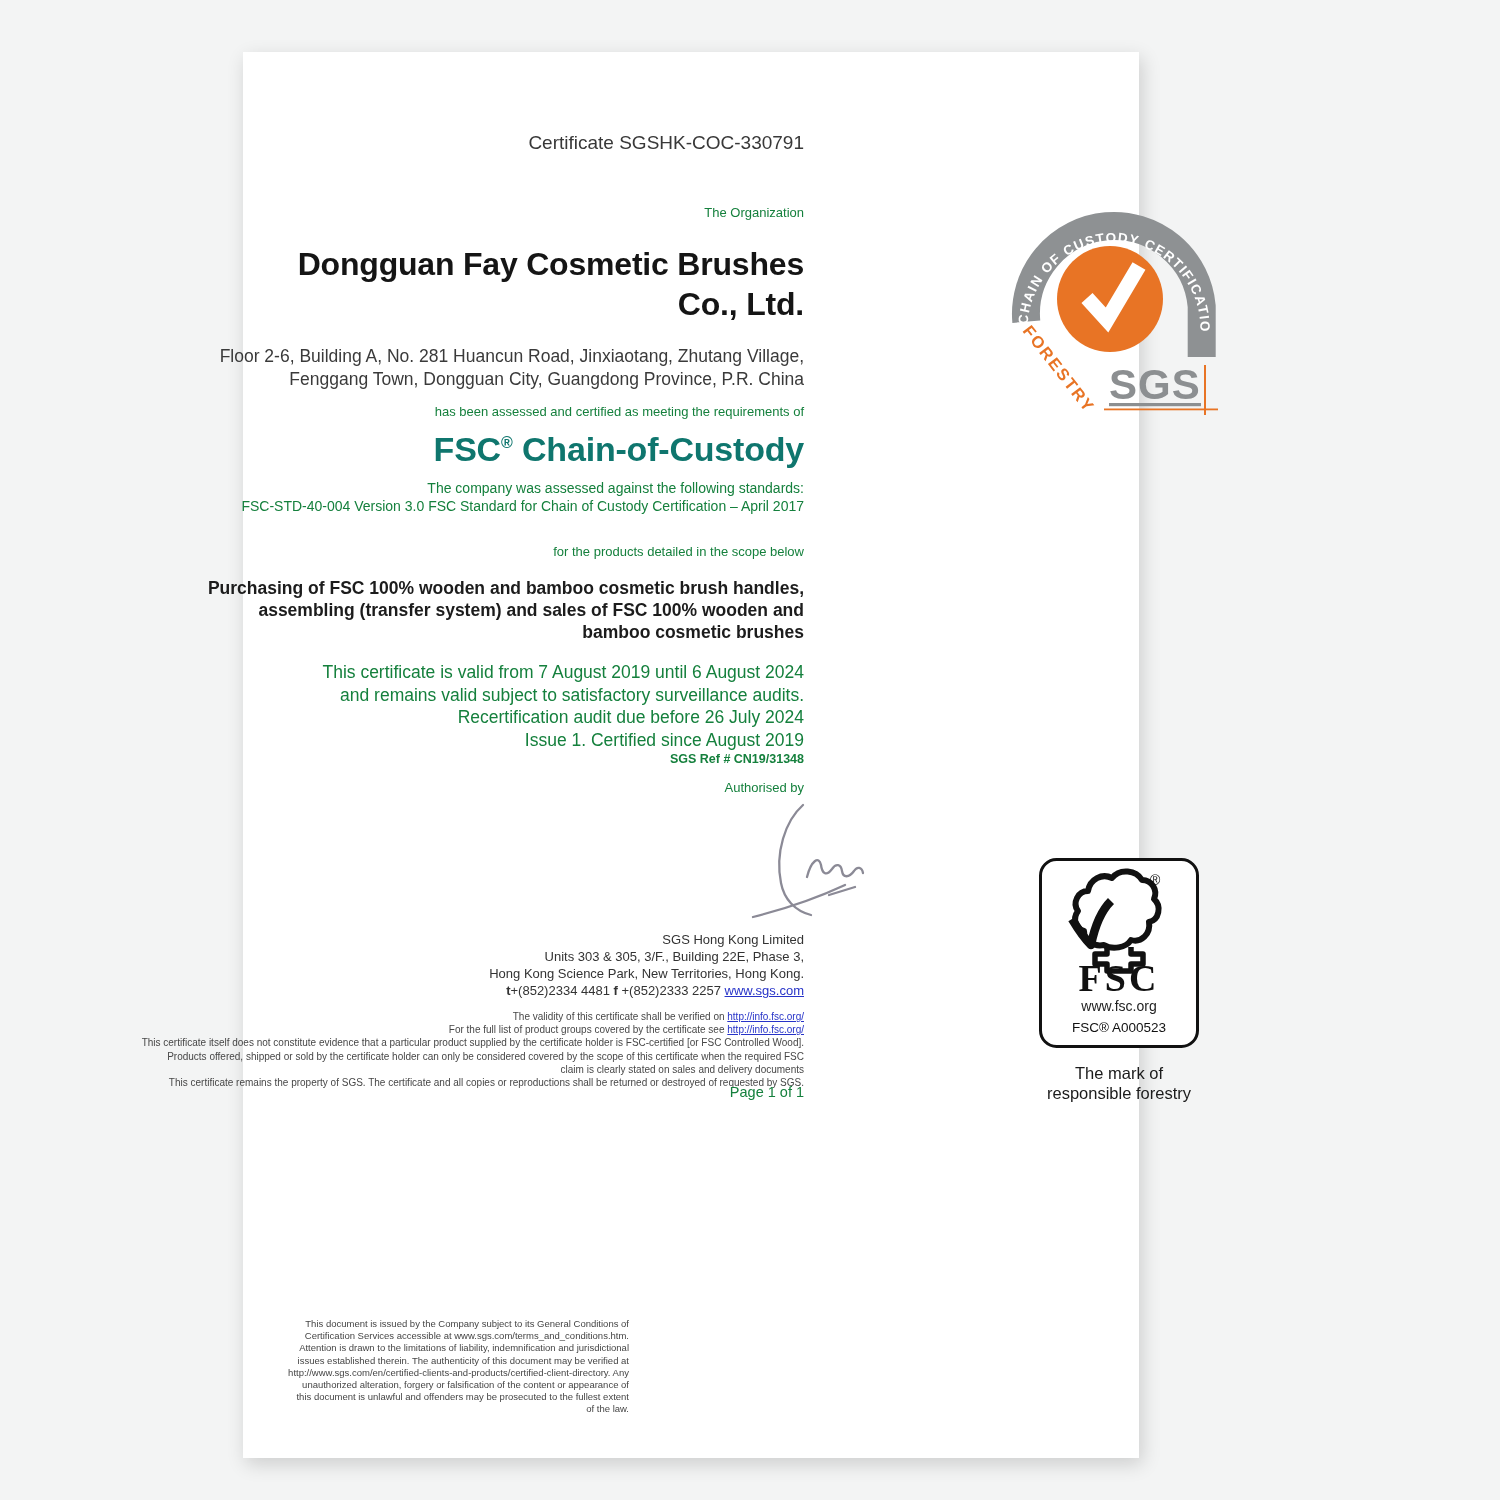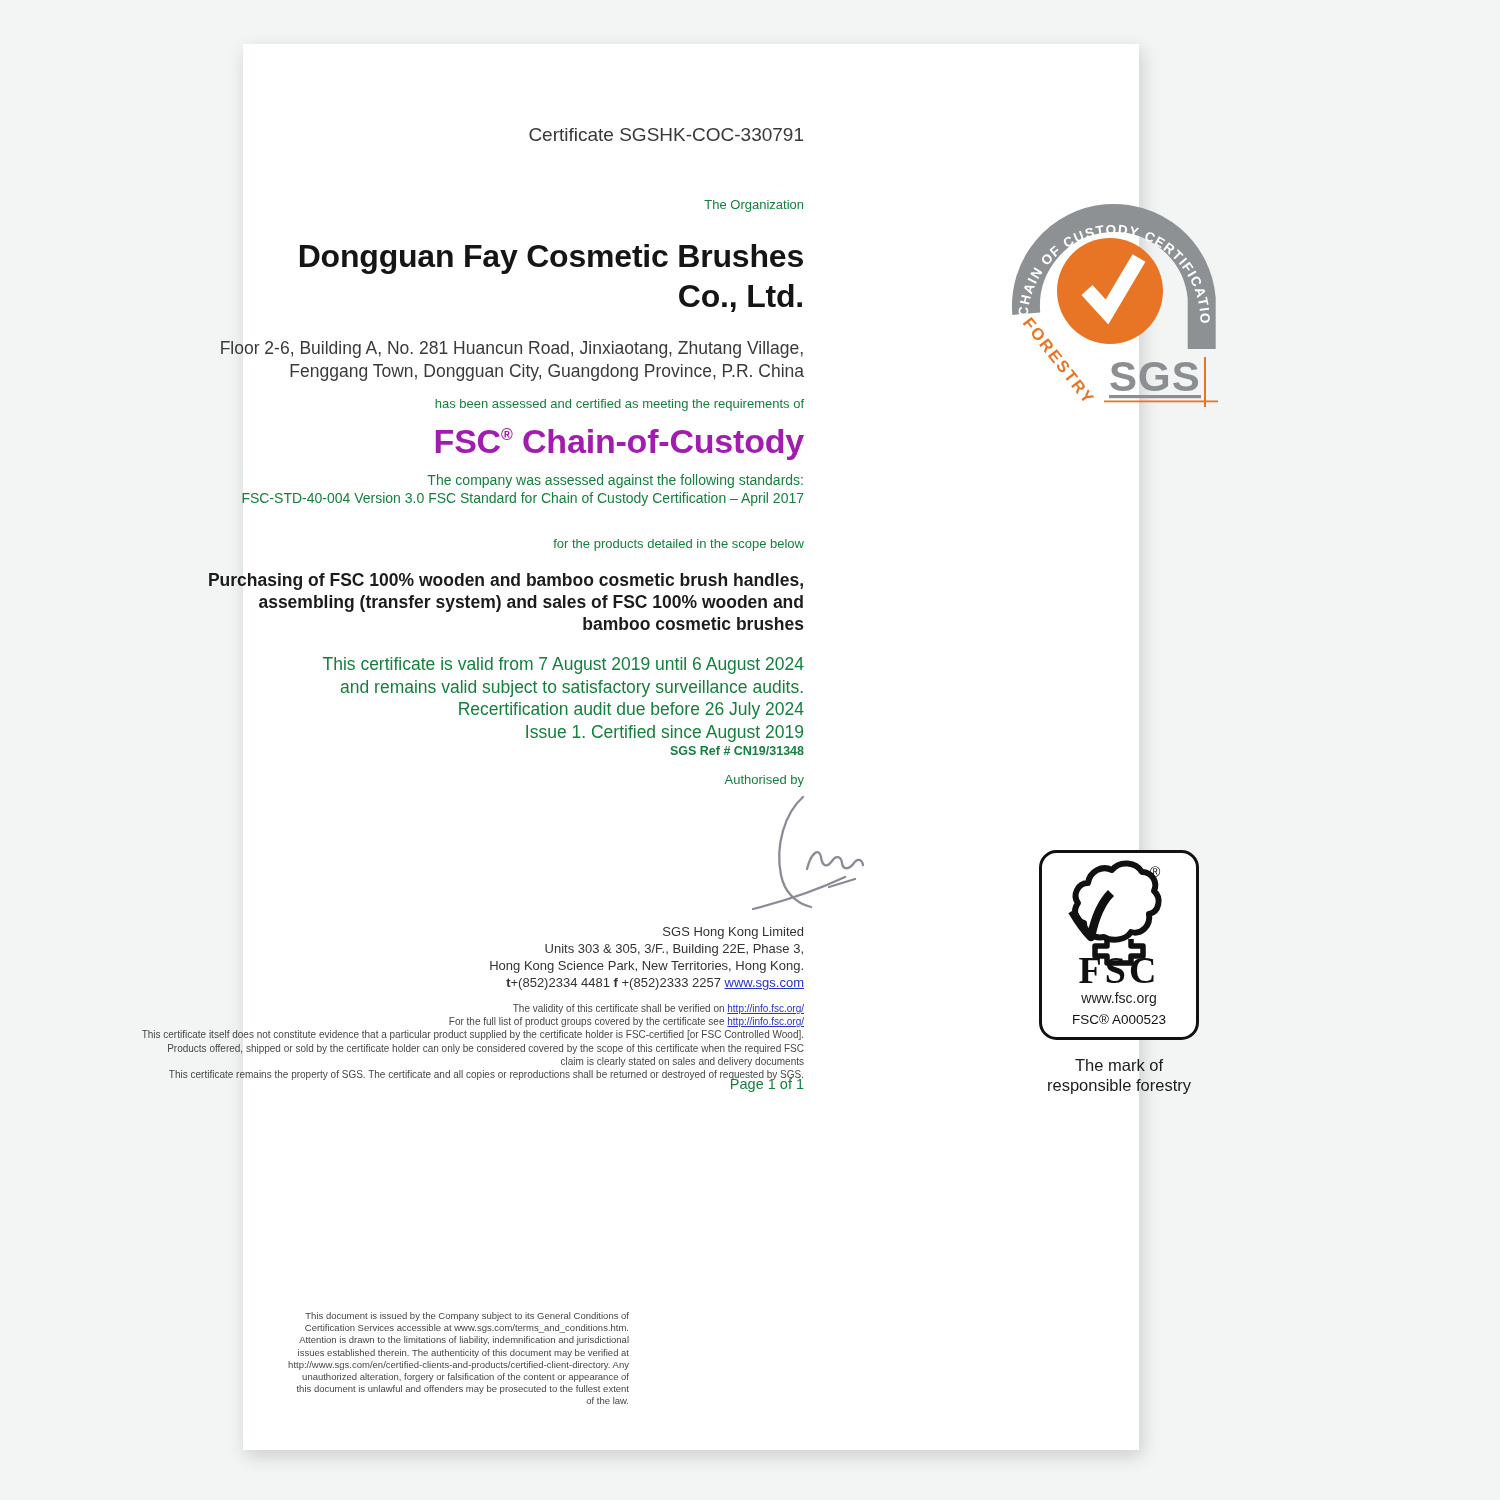--- a/index.html
+++ b/index.html
@@ -3,33 +3,33 @@
 <meta charset="utf-8">
 <style>
   html,body{margin:0;padding:0;}
   body{
     width:1500px;height:1500px;overflow:hidden;position:relative;
     background:#f3f4f4;
     font-family:"Liberation Sans", sans-serif;
     -webkit-font-smoothing:antialiased;
   }
   .page{
-    position:absolute;left:243px;top:44px;width:896px;height:1406px;
+    position:absolute;left:243px;top:52px;width:896px;height:1406px;
     background:#ffffff;
     box-shadow:3px 6px 18px rgba(0,0,0,0.16);
   }
   
   .rb{position:absolute;right:335px;text-align:right;white-space:nowrap;color:#15803d;}
   .rb div{white-space:nowrap;}
   .y-cert     {top:80px;  font-size:19px;  color:#383838;}
   .y-orglabel {top:153px; font-size:13px;}
   .y-orgname  {top:192px; font-size:32px; line-height:40px; font-weight:bold; color:#151515; letter-spacing:-0.2px;}
   .y-addr     {top:293px; font-size:17.5px; line-height:23px; color:#3a3a3a;}
   .y-assessed {top:352px; font-size:13px;}
-  .y-title    {top:378px; font-size:34px; font-weight:bold; color:#a21caf; letter-spacing:-0.2px;}
+  .y-title    {top:378px; font-size:34px; font-weight:bold; color:#0f766e; letter-spacing:-0.2px;}
   .y-title .reg{font-size:16px; vertical-align:13px; letter-spacing:0;}
   .y-standards{top:428px; font-size:14px; line-height:17.5px;}
   .y-products {top:492px; font-size:13px;}
   .y-scope    {top:525px; font-size:17.5px; line-height:22px; font-weight:bold; color:#1c1c1c;}
   .y-valid    {top:609px; font-size:17.5px; line-height:22.5px;}
   .y-ref      {top:700px; font-size:12.5px;font-weight:bold;}
   .y-auth     {top:728px; font-size:13px;}
   .y-sgshk    {top:879px; font-size:13px; line-height:17px; color:#333;}
   .y-fine     {top:958px; font-size:10px; line-height:13.2px; color:#474747;}
   .y-page     {top:1032px;font-size:14.5px;}

